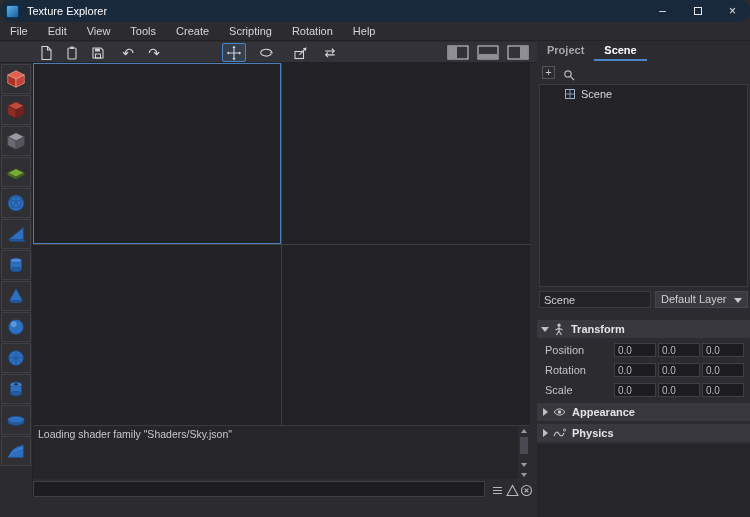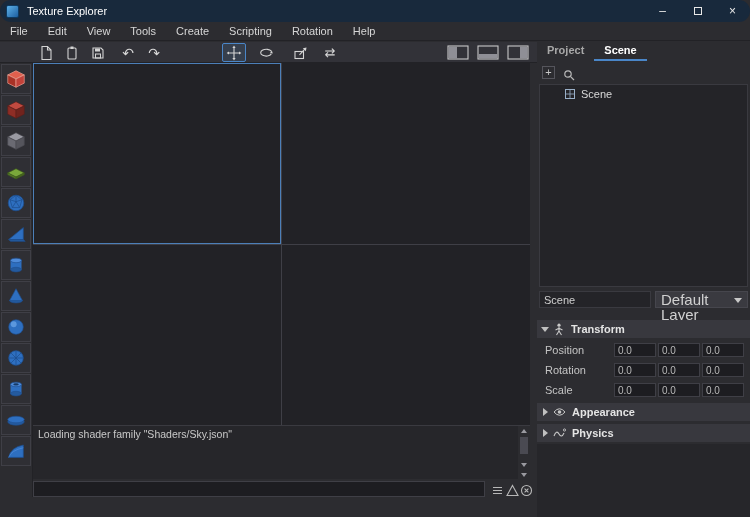--- a/index.html
+++ b/index.html
@@ -80,21 +80,21 @@
   .tree { position:absolute; left:2px; top:43px; width:209px; height:203px;
           background:#242428; border:1px solid #3a3a40; }
   .tree-item { display:flex; align-items:center; height:18px; padding-left:24px;
                font-size:11px; color:#d8d8d8; }
   .tree-item svg { margin-right:5px; }
   .name-input { position:absolute; left:2px; top:250px; width:112px; height:17px;
                 background:#242428; border:1px solid #3a3a40; color:#d0d0d0;
                 font-size:11px; padding:0 4px; font-family:"Liberation Sans",sans-serif; }
   .layer-dd { position:absolute; left:118px; top:250px; width:93px; height:17px;
               background:#3a3a40; border:1px solid #46464d; color:#d0d0d0;
-              font-size:15px; line-height:15px; padding:0 16px 0 5px; }
+              font-size:11px; line-height:15px; padding:0 16px 0 5px; }
   .dd-arrow { position:absolute; right:5px; top:6px; width:0; height:0;
               border-left:4px solid transparent; border-right:4px solid transparent;
               border-top:5px solid #c8c8c8; }
   .sec { position:absolute; left:0; width:213px; height:18px; background:#38383e;
          display:flex; align-items:center; font-size:11px; font-weight:bold; color:#e4e4e4; }
   .sec .arrow { width:16px; display:flex; justify-content:center; }
   .tri-exp { width:0;height:0;border-left:4px solid transparent;border-right:4px solid transparent;border-top:5px solid #c0c0c0; }
   .tri-col { width:0;height:0;border-top:4px solid transparent;border-bottom:4px solid transparent;border-left:5px solid #c0c0c0; }
   .sec svg { margin:0 6px 0 0; }
   .prow { position:absolute; left:0; width:213px; height:16px; }

